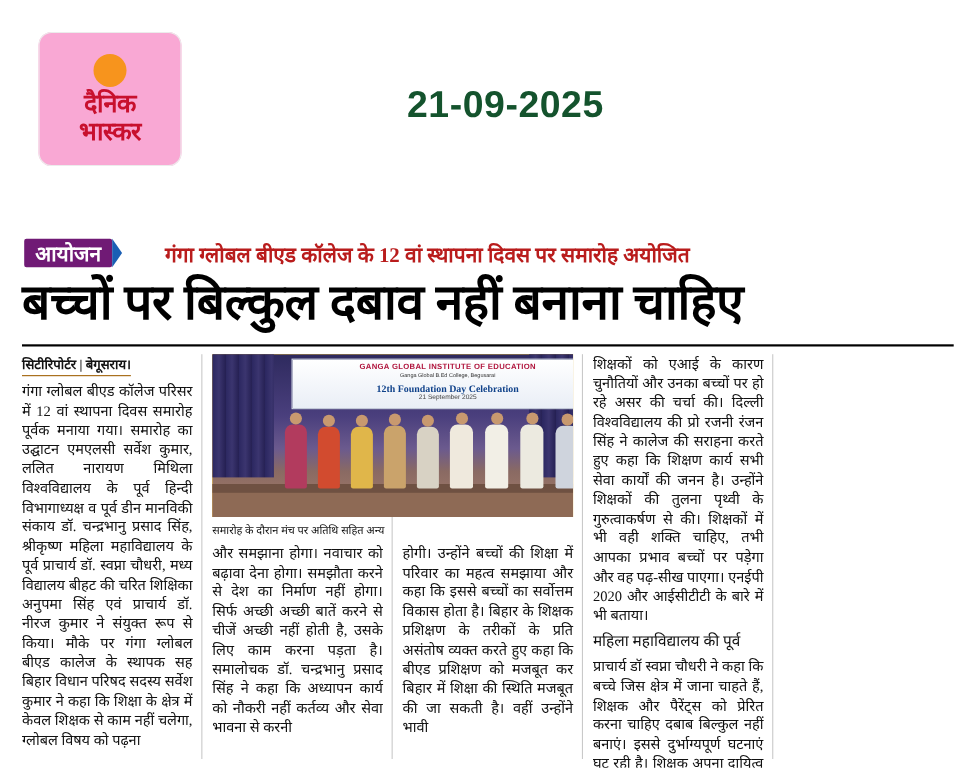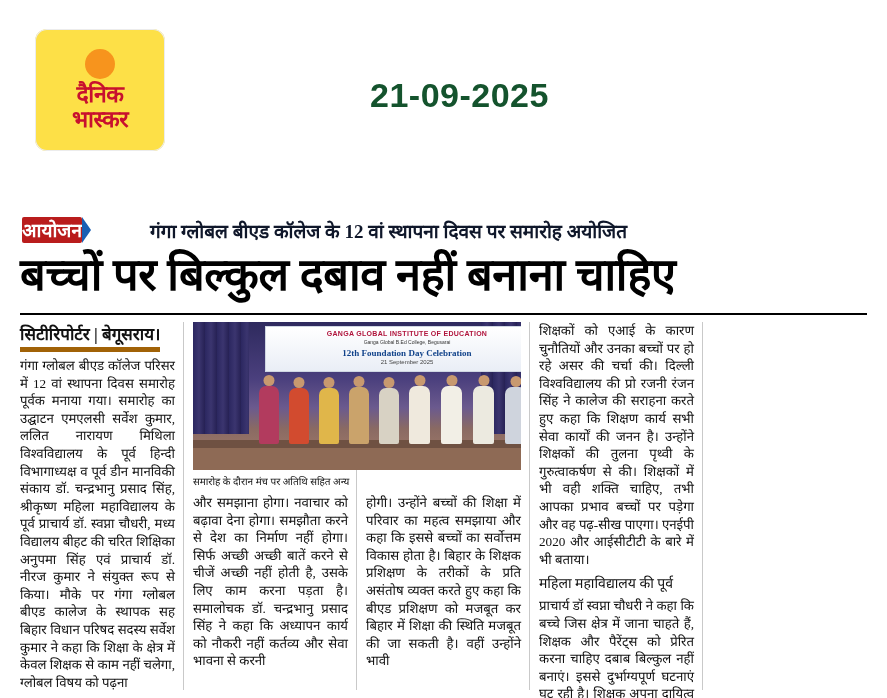--- a/index.html
+++ b/index.html
@@ -10,21 +10,21 @@
     color:#000;
     overflow:hidden;
     position:relative;
   }
   .page{position:relative;width:887px;height:698px;}
 
   
   .masthead{position:absolute;left:0;top:0;width:887px;height:196px;background:#fff;}
   .logo-box{
     position:absolute;left:35px;top:29px;width:130px;height:122px;
-    background:#fde047;border-radius:12px;
+    background:#f9a8d4;border-radius:12px;
     display:flex;flex-direction:column;align-items:center;justify-content:center;
     box-shadow:0 0 0 1px #ececec inset;
   }
   .logo-dot{
     width:30px;height:30px;border-radius:50%;
     background:#f7941d;margin-bottom:4px;
   }
   .logo-l1{
     font-family:"Liberation Serif", serif;
     font-weight:bold;font-size:23px;line-height:24px;color:#c8102e;letter-spacing:-0.5px;
@@ -41,55 +41,55 @@
   .edition-date{
     position:absolute;left:370px;top:76px;
     font-family:"Liberation Sans", sans-serif;
     font-weight:bold;font-size:34px;color:#14532d;letter-spacing:0.5px;
   }
 
   
   .kicker-row{position:absolute;left:22px;top:217px;width:843px;height:26px;}
   .kicker-tag{
     position:absolute;left:0;top:0;height:26px;
-    background:#b91c1c;color:#fff;
+    background:#701a75;color:#fff;
     font-family:"Liberation Serif", serif;font-weight:bold;font-size:19px;
-    padding:0 0;display:flex;align-items:center;
+    padding:0 10px;display:flex;align-items:center;
     border-radius:2px;
   }
   .kicker-tag:after{
     content:"";position:absolute;right:-9px;top:0;
     border-top:13px solid transparent;border-bottom:13px solid transparent;
     border-left:9px solid #1a5fb4;
   }
   .kicker-text{
     position:absolute;left:128px;top:1px;
-    font-family:"Liberation Serif", serif;font-weight:bold;font-size:19px;color:#0f172a;
+    font-family:"Liberation Serif", serif;font-weight:bold;font-size:19px;color:#b91c1c;
   }
   .headline{
     position:absolute;left:20px;top:250px;width:850px;
     font-family:"Liberation Serif", serif;
     font-weight:bold;font-size:45px;line-height:50px;color:#000;
     letter-spacing:-0.3px;
   }
   .rule{position:absolute;left:20px;top:313px;width:847px;height:2px;background:#000;}
 
   
   .cols{position:absolute;left:20px;top:322px;width:847px;height:368px;}
   .col{position:absolute;top:0;width:190px;font-family:"Liberation Serif", serif;}
   .col1{left:0;}
   .col4{left:654px;width:193px;}
   .vline{position:absolute;top:0;width:1px;height:368px;background:#c9c9c9;}
   .v1{left:206px;}
   .v2{left:424px;}
   .v3{left:642px;}
 
   .byline{
-    font-family:"Liberation Serif", serif;font-weight:bold;font-size:17px;
-    color:#111;border-bottom:5px solid #a16207;padding-bottom:2px;margin-bottom:5px;
+    font-family:"Liberation Serif", serif;font-weight:bold;font-size:12px;
+    color:#111;border-bottom:1px solid #a16207;padding-bottom:2px;margin-bottom:5px;
     display:inline-block;
   }
   .body-text{
     font-family:"Liberation Serif", serif;
     font-size:13.2px;line-height:17.6px;text-align:justify;color:#111;
   }
   .body-text p{margin:0 0 7px 0;}
   .subhead{
     font-family:"Liberation Serif", serif;font-weight:normal;font-size:14px;
     line-height:18px;margin:0 0 4px 0;color:#111;

